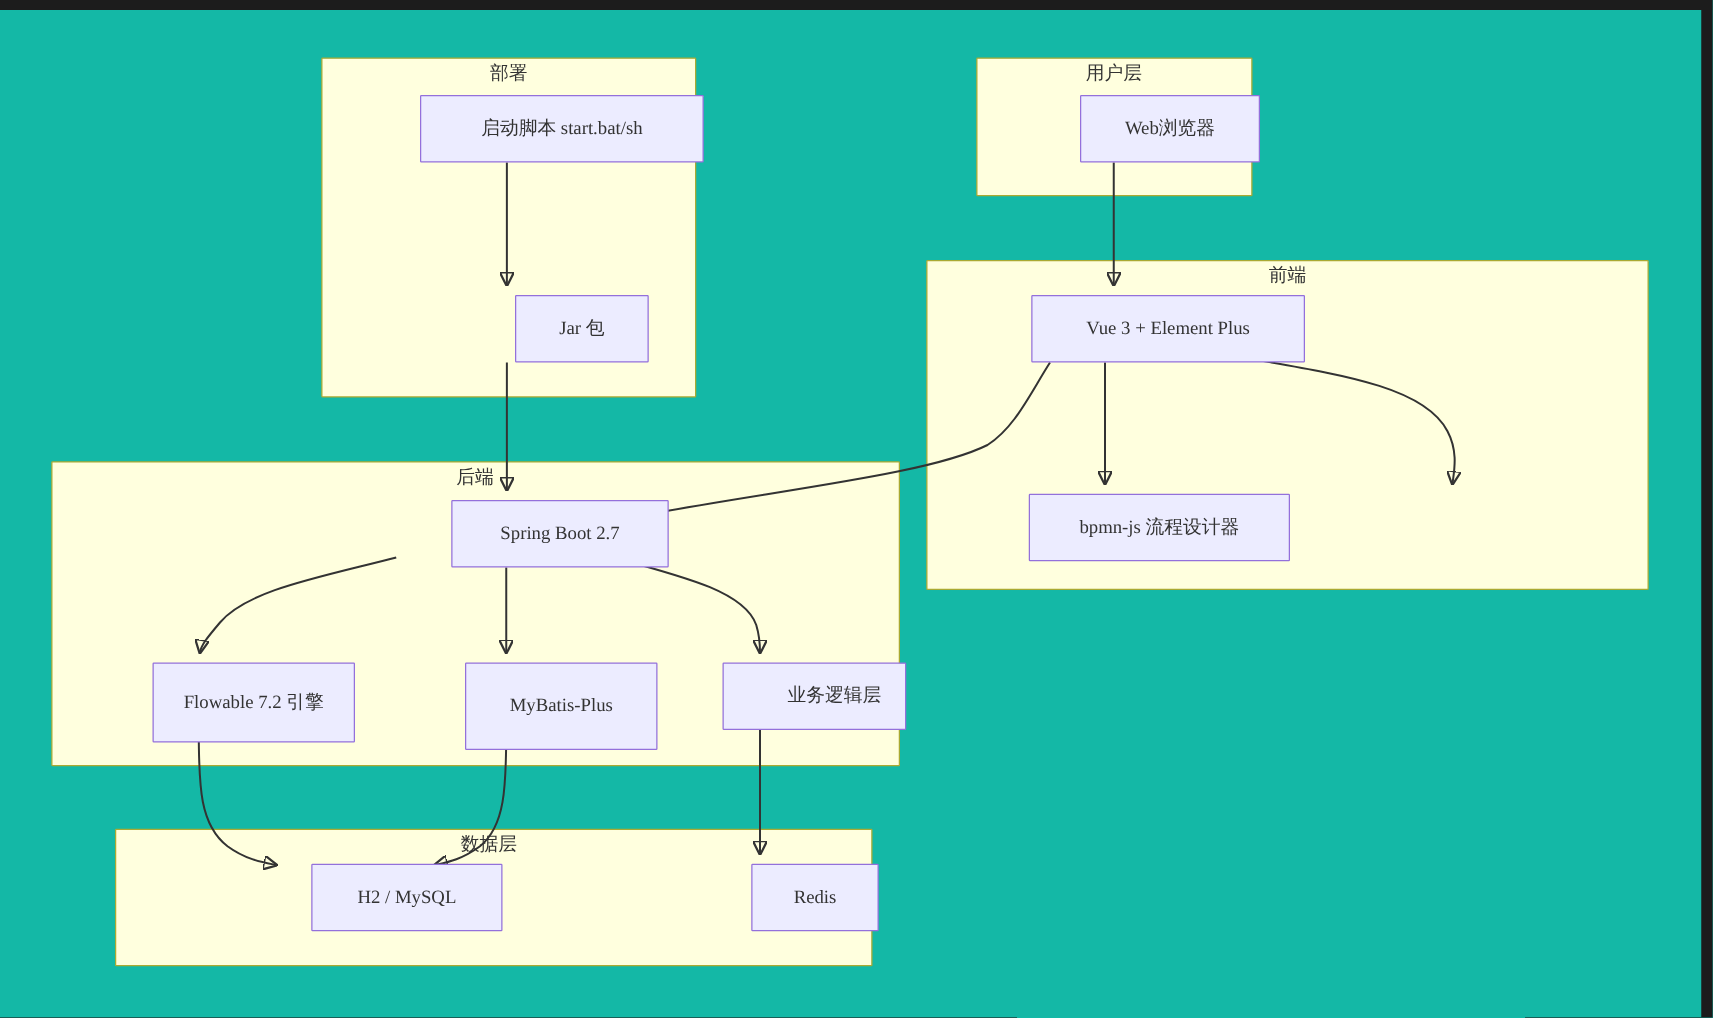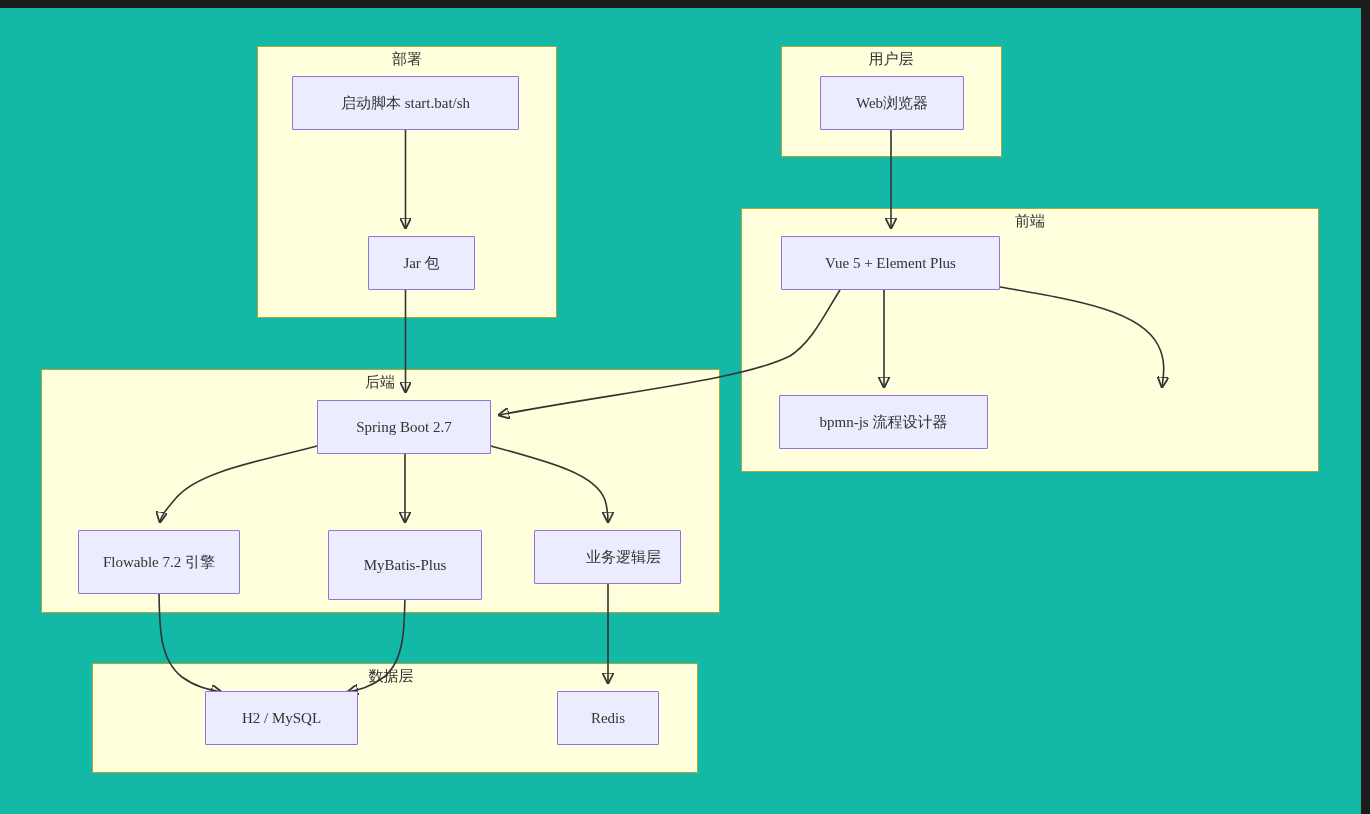--- a/index.html
+++ b/index.html
@@ -57,20 +57,21 @@
     border-radius: 1px;
     box-sizing: border-box;
     display: flex;
     align-items: center;
     justify-content: center;
     color: #333333;
     font-size: 15px;
     line-height: 20px;
     text-align: center;
     white-space: nowrap;
+    margin-left: 44px;
   }
   svg.edges {
     position: absolute;
     left: 0; top: 0;
     width: 1370px; height: 814px;
     overflow: visible;
     pointer-events: none;
   }
   svg.edges path {
     fill: none;
@@ -135,21 +136,21 @@
 
     <div class="cluster-label" style="left:380px; top:373px;">后端</div>
     <div class="cluster-label" style="left:391px; top:667px;">数据层</div>
 
     <div class="node" style="left:292px; top:76px; width:227px; height:54px;">启动脚本 start.bat/sh</div>
 
     <div class="node" style="left:368px; top:236px; width:107px; height:54px;">Jar 包</div>
 
     <div class="node" style="left:820px; top:76px; width:144px; height:54px;">Web浏览器</div>
 
-    <div class="node" style="left:781px; top:236px; width:219px; height:54px;">Vue 5 + Element Plus</div>
+    <div class="node" style="left:781px; top:236px; width:219px; height:54px;">Vue 3 + Element Plus</div>
 
     <div class="node" style="left:779px; top:395px; width:209px; height:54px;">bpmn-js 流程设计器</div>
 
 
     <div class="node" style="left:317px; top:400px; width:174px; height:54px;">Spring Boot 2.7</div>
 
     <div class="node" style="left:78px; top:530px; width:162px; height:64px;">Flowable 7.2 引擎</div>
 
     <div class="node" style="left:328px; top:530px; width:154px; height:70px;">MyBatis-Plus</div>
 

